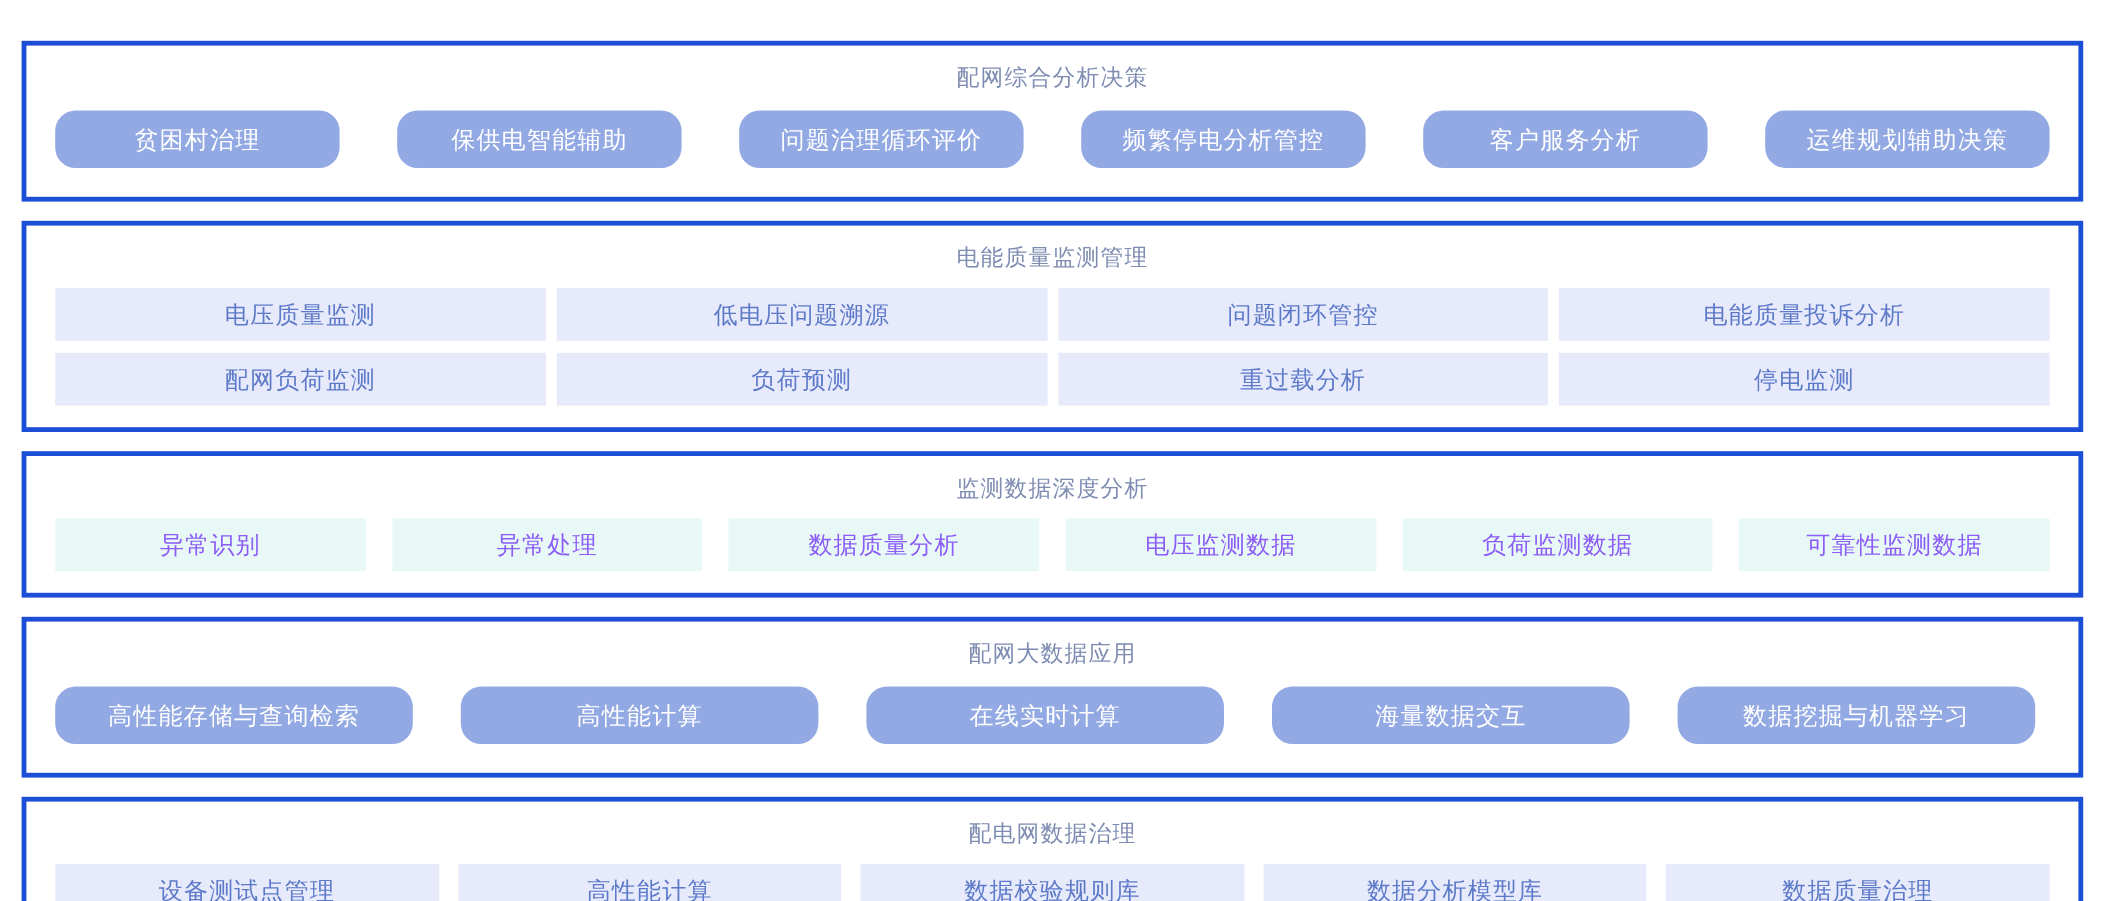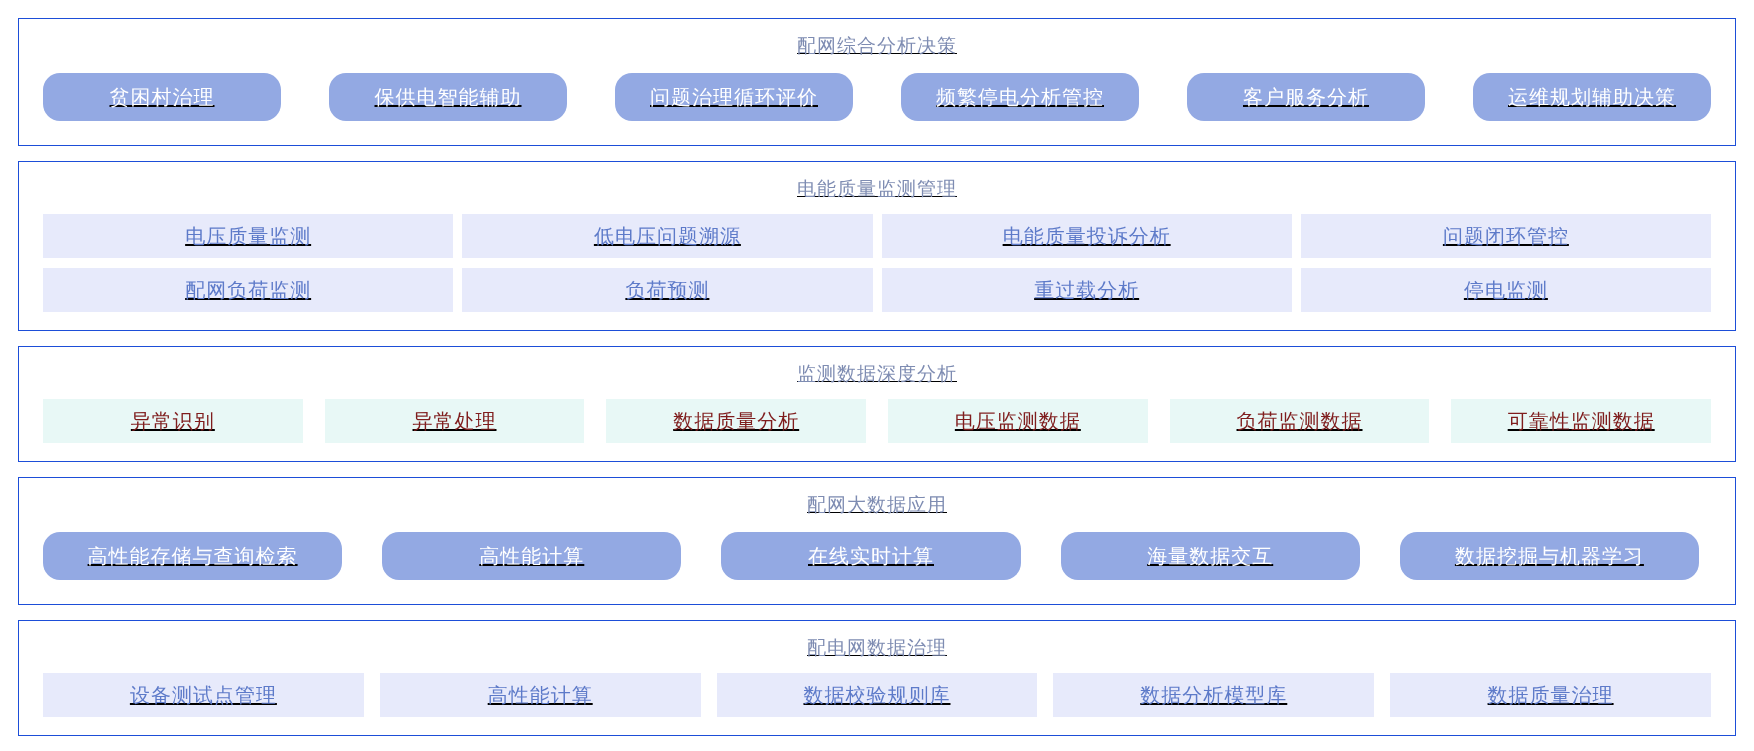--- a/index.html
+++ b/index.html
@@ -8,25 +8,24 @@
     padding: 0;
     width: 1754px;
     height: 751px;
     background: #ffffff;
     font-family: "Liberation Sans", "DejaVu Sans", sans-serif;
     overflow: hidden;
   }
   body { padding-top: 18px; }
 
   .panel {
-    border: 1px solid #1d4ed8;
-    margin: 0 18px 15px 18px;
+    border: 4px solid #1d4ed8;
+    margin: 16px 18px 15px 18px;
     padding: 8px 24px 18px 24px;
     background: #ffffff;
-    text-decoration: underline;
   }
   .panel-title {
     margin: 0;
     padding: 6px 0 12px 0;
     text-align: center;
     font-size: 19px;
     font-weight: normal;
     color: #7e8cb2;
     letter-spacing: 1px;
   }
@@ -55,21 +54,21 @@
     border-radius: 17px;
   }
   .module-btn.lavender {
     height: 44px;
     background: #e7eafb;
     color: #5d7ac9;
   }
   .module-btn.teal {
     height: 44px;
     background: #e8f8f6;
-    color: #7f1d1d;
+    color: #8b5cf6;
     text-align: center;
   }
 
   
   .s0 .btn-row { gap: 48px; padding: 2px 0 6px 0; }
   .s1 .btn-row { gap: 9px; text-align: right; }
   .s2 .btn-row { gap: 22px; }
   .s3 .btn-row { gap: 40px; padding: 2px 12px 6px 0; }
   .s4 .btn-row { gap: 16px; }
 </style>
@@ -86,22 +85,22 @@
         <div class="module-btn solid">频繁停电分析管控</div>
         <div class="module-btn solid">客户服务分析</div>
         <div class="module-btn solid">运维规划辅助决策</div>
       </div>
     </section>
     <section class="panel s1">
     <h2 class="panel-title">电能质量监测管理</h2>
   <div class="btn-row">
         <div class="module-btn lavender">电压质量监测</div>
         <div class="module-btn lavender">低电压问题溯源</div>
+        <div class="module-btn lavender">问题闭环管控</div>
         <div class="module-btn lavender">电能质量投诉分析</div>
-        <div class="module-btn lavender">问题闭环管控</div>
       </div>
       <div class="btn-row">
         <div class="module-btn lavender">配网负荷监测</div>
         <div class="module-btn lavender">负荷预测</div>
         <div class="module-btn lavender">重过载分析</div>
         <div class="module-btn lavender">停电监测</div>
       </div>
     </section>
     <section class="panel s2">
     <h2 class="panel-title">监测数据深度分析</h2>

